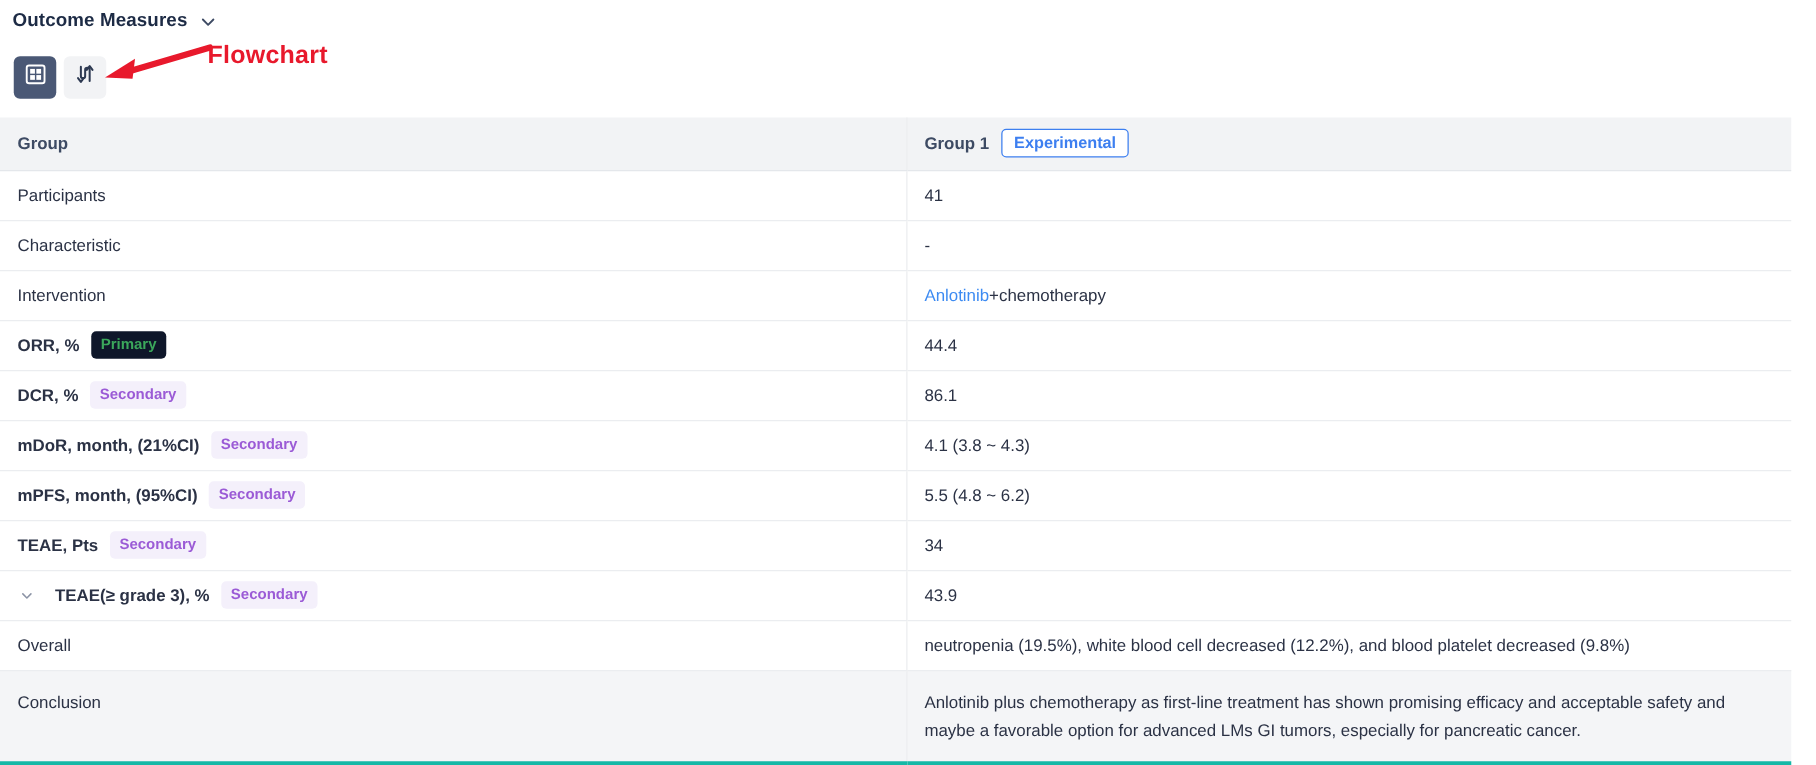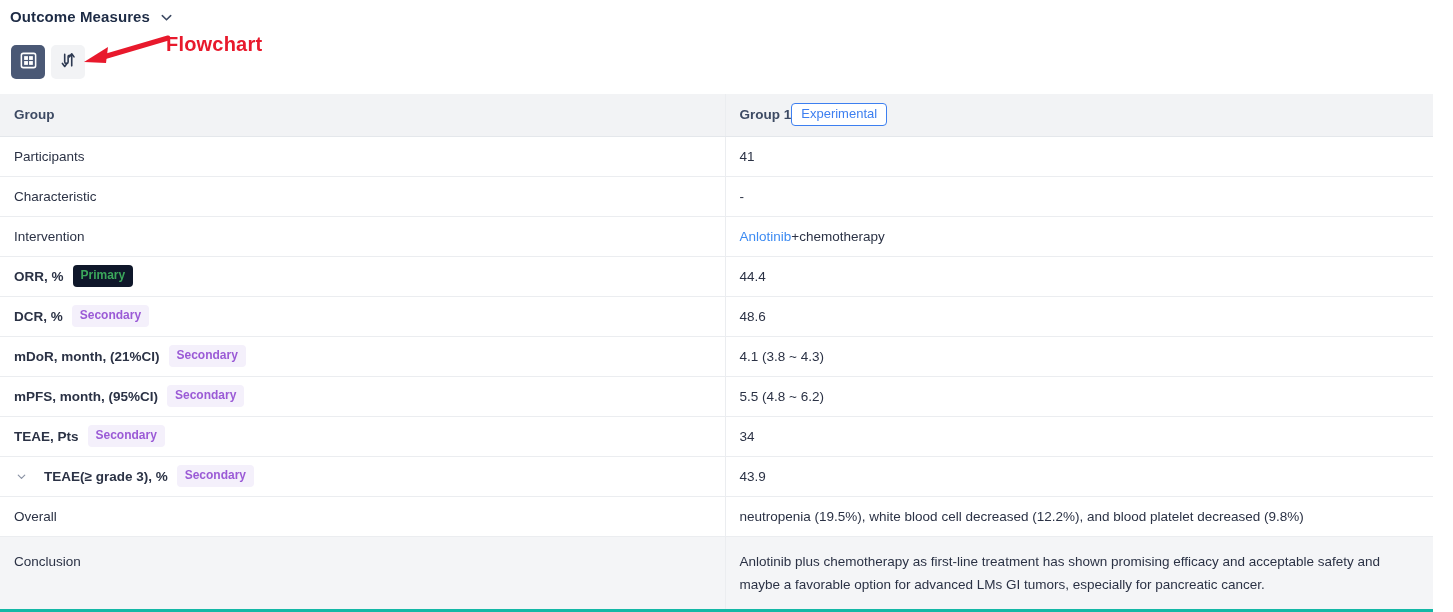--- a/index.html
+++ b/index.html
@@ -120,29 +120,30 @@
     border-left: 1px solid #ebedf0;
   }
   .tbl tbody td {
     height: 40px;
     font-weight: normal;
     color: #2b3245;
   }
   .hdr-group-cell {
     display: flex;
     align-items: center;
+    gap: 10px;
   }
   .badge-exp {
     display: inline-block;
     border: 1px solid #3d7ff0;
     color: #3d7ff0;
     background: #ffffff;
     border-radius: 4px;
     font-size: 13px;
-    font-weight: normal;
+    font-weight: bold;
     padding: 3px 9px 4px;
     line-height: 1.1;
   }
 
   .cellrow {
     display: flex;
     align-items: center;
     gap: 9px;
     font-weight: bold;
   }
@@ -282,21 +283,21 @@
         <td class="col2">44.4</td>
       </tr>
 
       <tr>
         <td class="col1">
           <div class="cellrow">
             <span>DCR, %</span>
             <span class="tag secondary">Secondary</span>
           </div>
         </td>
-        <td class="col2">48.6</td>
+        <td class="col2">86.1</td>
       </tr>
 
       <tr>
         <td class="col1">
           <div class="cellrow">
             <span>mDoR, month, (21%CI)</span>
             <span class="tag secondary">Secondary</span>
           </div>
         </td>
         <td class="col2">4.1 (3.8 ~ 4.3)</td>

